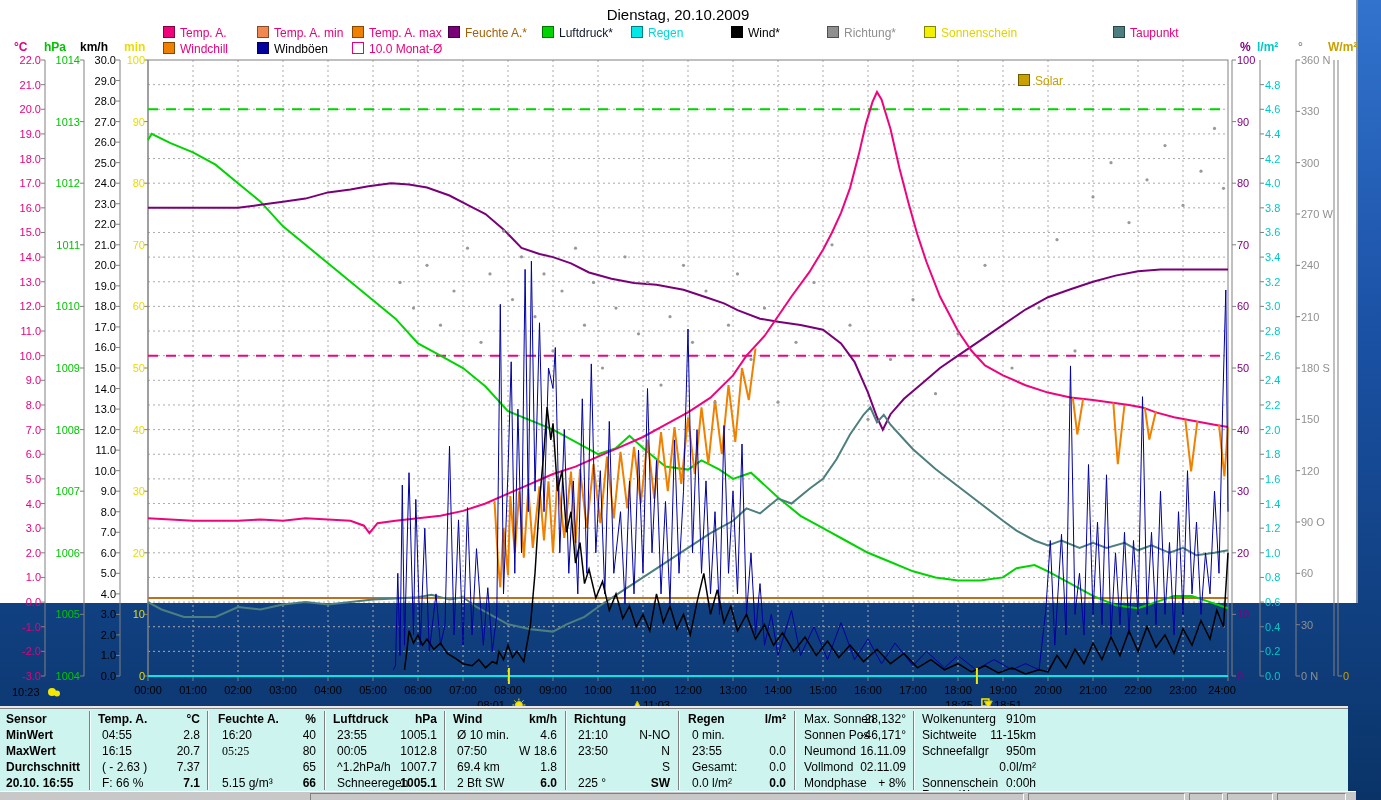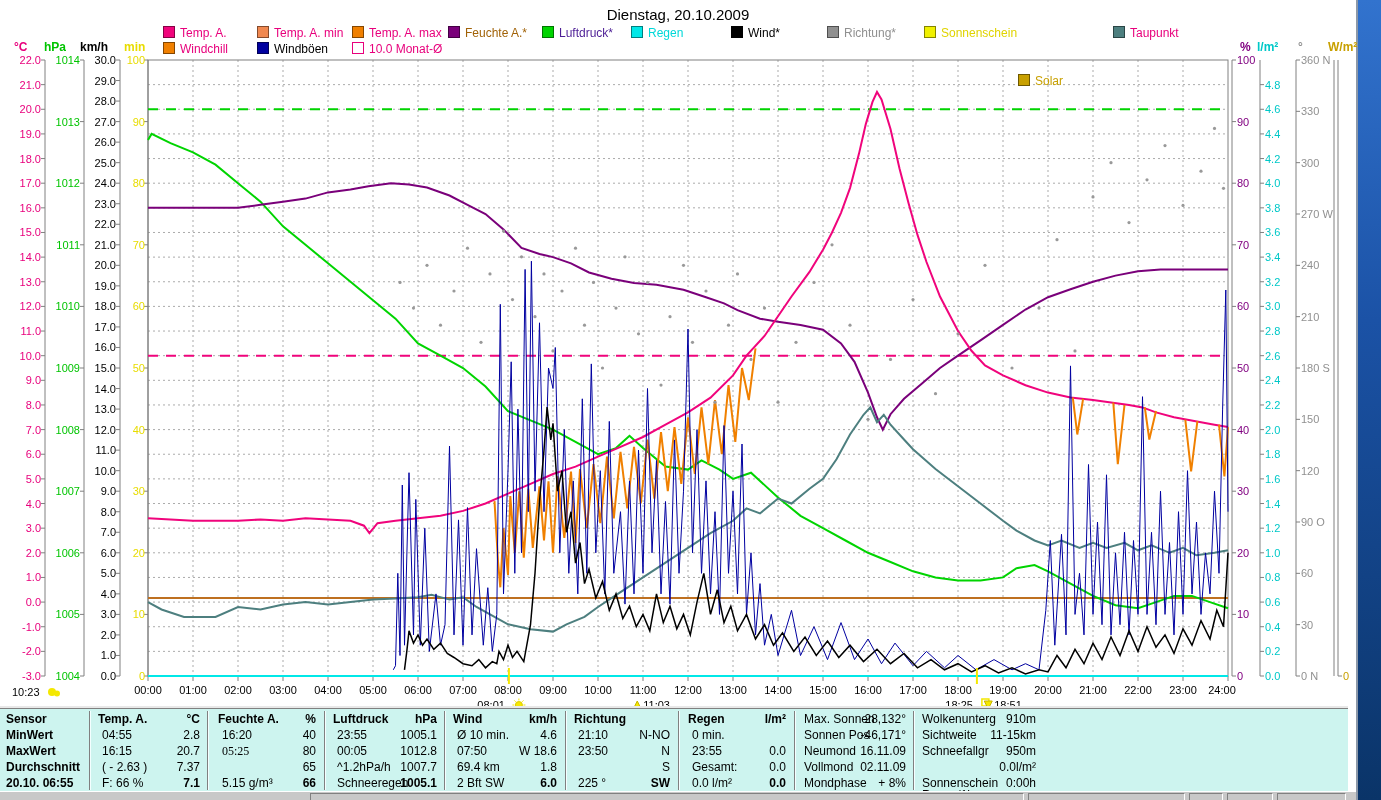--- a/index.html
+++ b/index.html
@@ -1,18 +1,18 @@
 <!DOCTYPE html>
 <html><head>
 <meta charset="utf-8">
 <style>
   html,body{margin:0;padding:0;background:#0A3468;font-family:"Liberation Sans",sans-serif;}
   #screen{position:relative;width:1381px;height:800px;overflow:hidden;
           background:linear-gradient(180deg,#3273CE 0%,#1B52A6 40%,#0A3468 100%);}
-  #win{position:absolute;left:0;top:0;width:1356px;height:800px;background:#FFFFFF;
+  #win{position:absolute;left:0;top:0;width:1356px;height:603px;background:#FFFFFF;
        border-right:2px solid #8C98A8;}
   #title{position:absolute;left:0;top:6px;width:1356px;text-align:center;font-size:15px;color:#000;}
   .unit-label{position:absolute;top:40px;font-size:12px;font-weight:bold;}
   .lg-item{position:absolute;height:12px;font-size:12px;white-space:nowrap;}
   .lg-sw{display:inline-block;width:10px;height:10px;vertical-align:-1px;border:1px solid rgba(0,0,0,.45);}
   .lg-tx{margin-left:5px;}
   #table{position:absolute;left:0;top:708px;width:1348px;height:83px;background:#CDF4EF;
          border-top:1px solid #808080;box-shadow:0 -2px 0 #E8E8E8;font-size:12px;color:#000;}
   .tcell{position:absolute;white-space:nowrap;line-height:15px;}
   .tsep{position:absolute;top:2px;height:79px;width:1px;background:#808080;border-right:1px solid #F4FFFF;}
@@ -34,21 +34,21 @@
         <span class="unit-label" style="left: 80px; color: rgb(0, 0, 0);">km/h</span>
         <span class="unit-label" style="left: 124px; color: rgb(232, 220, 0);">min</span>
         <span class="unit-label" style="left: 1240px; color: rgb(128, 0, 128);">%</span>
         <span class="unit-label" style="left: 1257px; color: rgb(0, 200, 200);">l/m²</span>
         <span class="unit-label" style="left: 1298px; color: rgb(144, 144, 144);">°</span>
         <span class="unit-label" style="left: 1328px; color: rgb(200, 160, 0);">W/m²</span>
         <span class="lg-item" style="left: 163px; top: 26px;"><span class="lg-sw" style="background: rgb(240, 4, 124);"></span><span class="lg-tx" style="color: rgb(232, 0, 124);">Temp. A.</span></span>
         <span class="lg-item" style="left: 257px; top: 26px;"><span class="lg-sw" style="background: rgb(240, 136, 80);"></span><span class="lg-tx" style="color: rgb(232, 0, 124);">Temp. A. min</span></span>
         <span class="lg-item" style="left: 352px; top: 26px;"><span class="lg-sw" style="background: rgb(240, 128, 0);"></span><span class="lg-tx" style="color: rgb(232, 0, 124);">Temp. A. max</span></span>
         <span class="lg-item" style="left: 448px; top: 26px;"><span class="lg-sw" style="background: rgb(122, 0, 122);"></span><span class="lg-tx" style="color: #a16207;">Feuchte A.*</span></span>
-        <span class="lg-item" style="left: 542px; top: 26px;"><span class="lg-sw" style="background: rgb(0, 212, 0);"></span><span class="lg-tx" style="color: #4c1d95;">Luftdruck*</span></span>
+        <span class="lg-item" style="left: 542px; top: 26px;"><span class="lg-sw" style="background: rgb(0, 212, 0);"></span><span class="lg-tx" style="color: #0f172a;">Luftdruck*</span></span>
         <span class="lg-item" style="left: 631px; top: 26px;"><span class="lg-sw" style="background: rgb(0, 232, 232);"></span><span class="lg-tx" style="color: rgb(0, 216, 216);">Regen</span></span>
         <span class="lg-item" style="left: 731px; top: 26px;"><span class="lg-sw" style="background: rgb(0, 0, 0);"></span><span class="lg-tx" style="color: rgb(0, 0, 0);">Wind*</span></span>
         <span class="lg-item" style="left: 827px; top: 26px;"><span class="lg-sw" style="background: rgb(144, 144, 144);"></span><span class="lg-tx" style="color: rgb(144, 144, 144);">Richtung*</span></span>
         <span class="lg-item" style="left: 924px; top: 26px;"><span class="lg-sw" style="background: rgb(240, 240, 0);"></span><span class="lg-tx" style="color: rgb(224, 212, 0);">Sonnenschein</span></span>
         <span class="lg-item" style="left: 1018px; top: 26px; margin-top: 48px;"><span class="lg-sw" style="background: rgb(200, 160, 0);"></span><span class="lg-tx" style="color: rgb(200, 160, 0);">Solar</span></span>
         <span class="lg-item" style="left: 1113px; top: 26px;"><span class="lg-sw" style="background: rgb(77, 127, 127);"></span><span class="lg-tx" style="color: rgb(232, 0, 124);">Taupunkt</span></span>
         <span class="lg-item" style="left: 163px; top: 42px;"><span class="lg-sw" style="background: rgb(240, 128, 0);"></span><span class="lg-tx" style="color: rgb(232, 0, 124);">Windchill</span></span>
         <span class="lg-item" style="left: 257px; top: 42px;"><span class="lg-sw" style="background: rgb(0, 0, 160);"></span><span class="lg-tx" style="color: rgb(0, 0, 0);">Windböen</span></span>
         <span class="lg-item" style="left: 352px; top: 42px;"><span class="lg-sw" style="background: rgb(255, 255, 255); border: 1px solid rgb(232, 0, 124);"></span><span class="lg-tx" style="color: rgb(232, 0, 124);">10.0 Monat-Ø</span></span>
       </div>
@@ -515,21 +515,21 @@
         <text x="994.25" y="709" fill="#000" font-size="11" text-anchor="start">18:51</text>
         <text x="12" y="696" fill="#000" font-size="11">10:23</text>
         <circle cx="52" cy="692" r="4" fill="#F4E800"></circle>
         <circle cx="57" cy="693.5" r="3" fill="#F4E800"></circle>
       </svg>
     <div id="table">
         <div class="tcell bold" style="top: 3px; left: 6px;">Sensor</div>
         <div class="tcell bold" style="top: 19px; left: 6px;">MinWert</div>
         <div class="tcell bold" style="top: 35px; left: 6px;">MaxWert</div>
         <div class="tcell bold" style="top: 51px; left: 6px;">Durchschnitt</div>
-        <div class="tcell bold" style="top: 67px; left: 6px;">20.10. 06:55</div>
+        <div class="tcell bold" style="top: 67px; left: 6px;">20.10. 16:55</div>
         <div class="tcell bold" style="top: 3px; left: 98px;">Temp. A.</div>
         <div class="tcell bold" style="top: 3px; right: 1148px; text-align: right;">°C</div>
         <div class="tcell" style="top: 19px; left: 102px;">04:55</div>
         <div class="tcell" style="top: 19px; right: 1148px; text-align: right;">2.8</div>
         <div class="tcell" style="top: 35px; left: 102px;">16:15</div>
         <div class="tcell" style="top: 35px; right: 1148px; text-align: center;">20.7</div>
         <div class="tcell" style="top: 51px; left: 102px;">( - 2.63 )</div>
         <div class="tcell" style="top: 51px; right: 1148px; text-align: right;">7.37</div>
         <div class="tcell" style="top: 67px; left: 102px;">F: 66 %</div>
         <div class="tcell bold" style="top: 67px; right: 1148px; text-align: right;">7.1</div>

